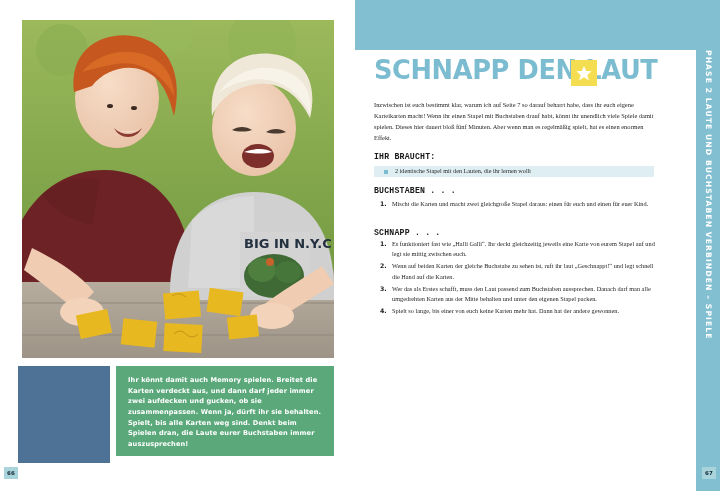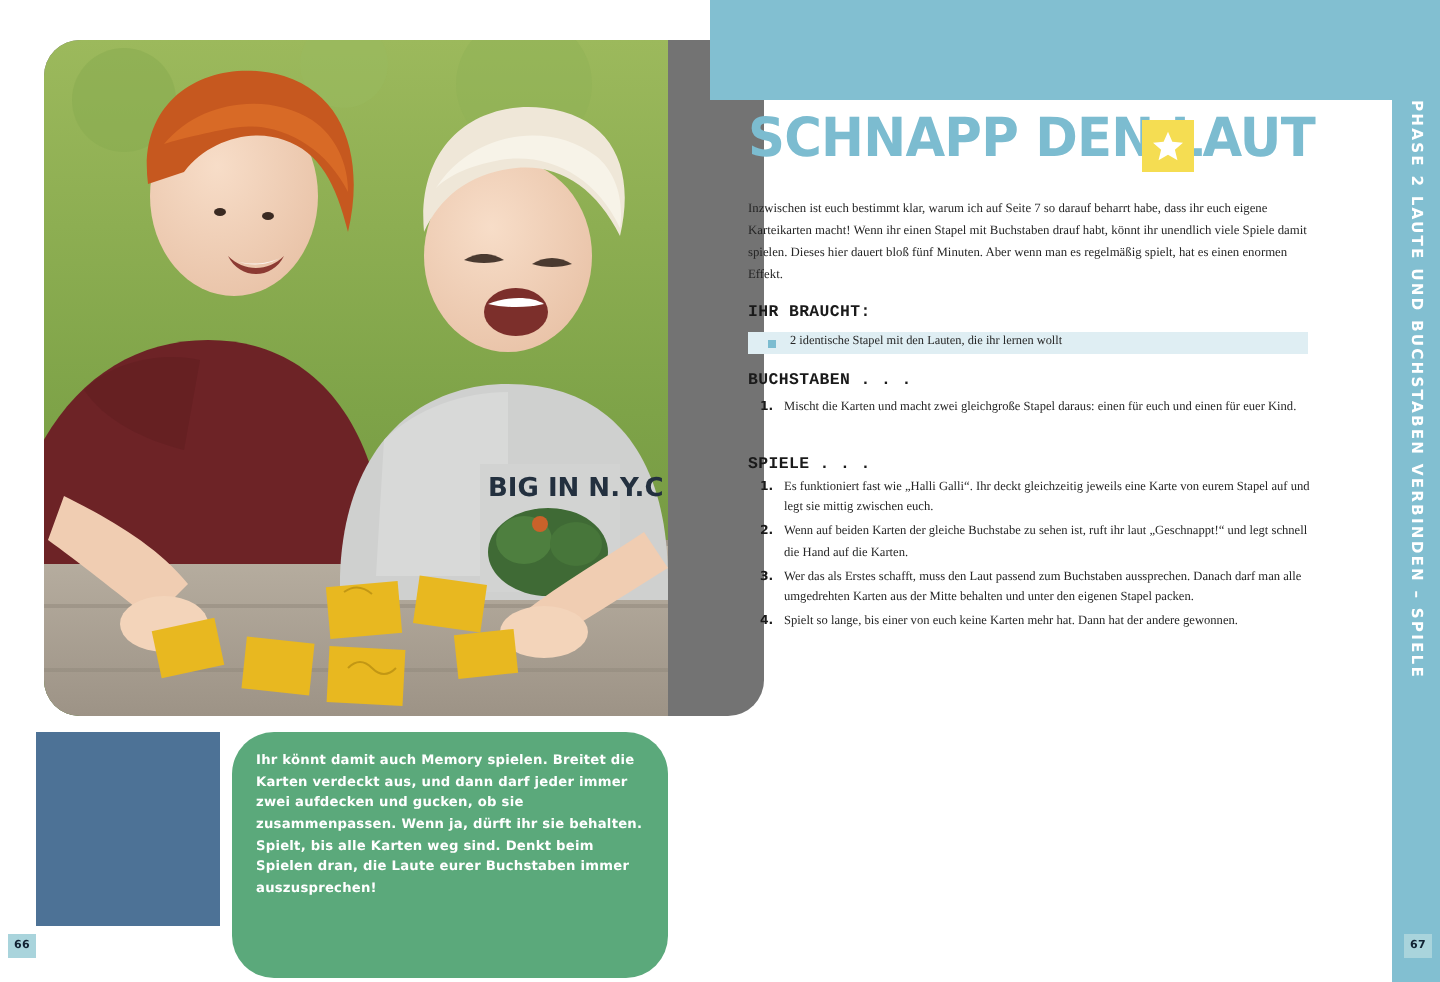--- a/index.html
+++ b/index.html
@@ -7,33 +7,32 @@
     width:720px;height:491px;
     background:#ffffff;
     font-family:"Liberation Serif", serif;
     overflow:hidden;
     position:relative;
   }
   .page{position:absolute;left:0;top:0;width:720px;height:491px;background:#fff;}
 
   
   .photo{
-    position:absolute;left:22px;top:20px;width:360px;height:338px;
-    overflow:hidden;background:#737373;border-radius:18px;
+    position:absolute;left:22px;top:20px;width:312px;height:338px;
+    overflow:hidden;background:#b91c1c;
   }
   .photo svg{display:block;width:312px;height:338px;}
 
   .blue-block{
     position:absolute;left:18px;top:366px;width:92px;height:97px;
     background:#4d7296;
   }
   .green-block{
-    position:absolute;left:116px;top:366px;width:218px;height:123px;
+    position:absolute;left:116px;top:366px;width:218px;height:90px;
     background:#5ba97b;
-    border-radius:21px;
   }
   .green-block .cap{
     position:absolute;left:12px;top:9px;right:12px;
     font-family:"DejaVu Sans", sans-serif;
     font-weight:bold;
     font-size:6.6px;
     line-height:1.62;
     color:#ffffff;
     letter-spacing:0.12px;
   }
@@ -261,21 +260,21 @@
   </div>
 
   <div class="sec-head prep">BUCHSTABEN . . .</div>
   <ol class="steps prep">
     <li>
       <span class="num">1.</span>
       <span>Mischt die Karten und macht zwei gleichgroße Stapel daraus: einen für euch und einen für euer Kind.</span>
     </li>
   </ol>
 
-  <div class="sec-head play">SPIELE . . .</div>
+  <div class="sec-head play">SCHNAPP . . .</div>
   <ol class="steps play">
     <li>
       <span class="num">1.</span>
       <span>Es funktioniert fast wie „Halli Galli“. Ihr deckt gleichzeitig jeweils eine Karte von eurem Stapel auf und legt sie mittig zwischen euch.</span>
     </li>
     <li>
       <span class="num">2.</span>
       <span>Wenn auf beiden Karten der gleiche Buchstabe zu sehen ist, ruft ihr laut „Geschnappt!“ und legt schnell die Hand auf die Karten.</span>
     </li>
     <li>

